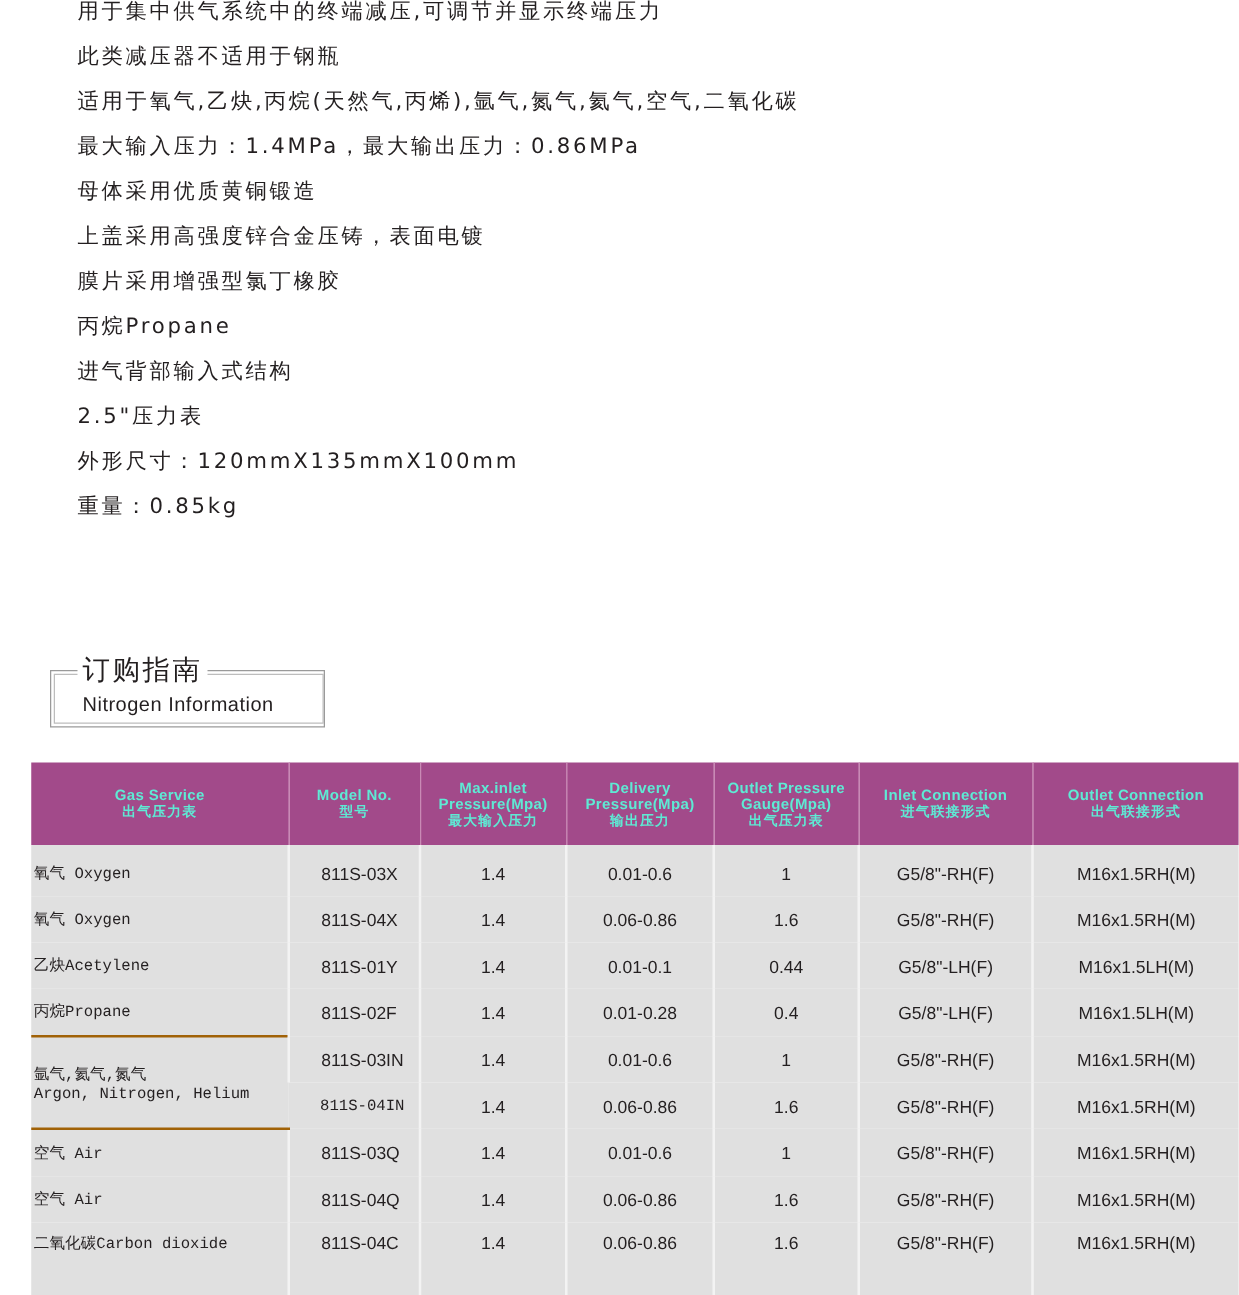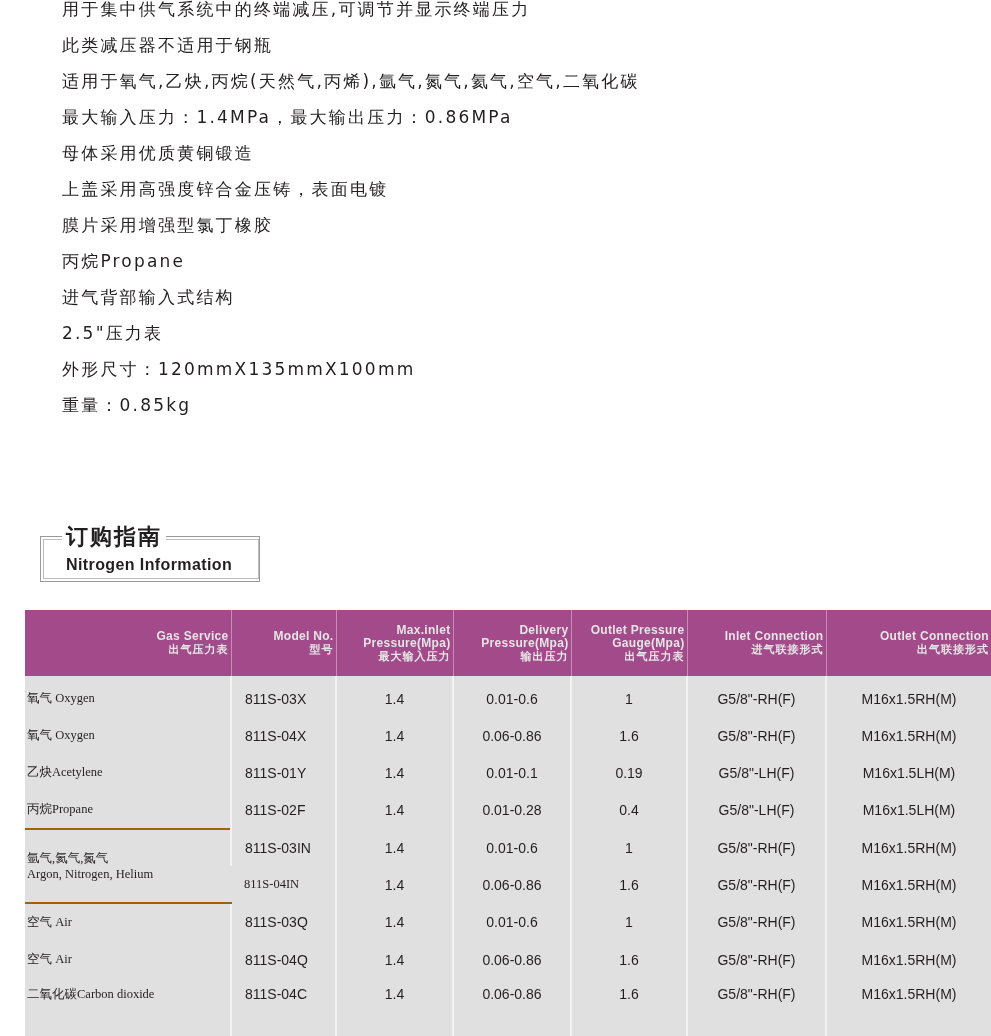--- a/index.html
+++ b/index.html
@@ -7,21 +7,21 @@
     width: 991px; height: 1036px; position: relative; overflow: hidden;
     font-family: "DejaVu Sans", sans-serif; color: #231f20;
   }
   .features { position: absolute; left: 62px; top: -9px; }
   .feature {
     height: 36px; line-height: 36px; font-size: 17px; letter-spacing: 2.2px;
     color: #231f20; white-space: nowrap;
     font-family: "DejaVu Sans", sans-serif;
   }
   .order-title {
-    position: absolute; left: 40px; top: 526px; width: 200px; height: 56px; font-weight: bold;
+    position: absolute; left: 40px; top: 526px; width: 200px; height: 56px;
   }
   .order-title .frame {
     position: absolute; left: 0; top: 10px; width: 220px; height: 46px;
     border: 1px solid #9a9a9a; box-sizing: border-box;
   }
   .order-title .frame-inner {
     position: absolute; left: 3px; top: 13px; width: 216px; height: 40px;
     border: 1px solid #bdbdbd; box-sizing: border-box;
   }
   .order-title .cn {
@@ -30,34 +30,34 @@
   }
   .order-title .en {
     position: absolute; left: 26px; top: 30px; font-size: 16px; color: #231f20;
     font-family: "Liberation Sans", sans-serif; letter-spacing: 0.4px;
   }
   table.spec {
     position: absolute; left: 25px; top: 610px; width: 966px;
     border-collapse: collapse; table-layout: fixed;
   }
   table.spec th {
-    background: #a24a8a; color: #e5e5e5; height: 66px; padding: 0 2px;
+    background: #a24a8a; color: #5eead4; height: 66px; padding: 0 2px;
     font-family: "Liberation Sans", sans-serif; font-weight: bold; font-size: 12px;
-    line-height: 13px; text-align: right; vertical-align: middle;
+    line-height: 13px; text-align: center; vertical-align: middle;
     border-left: 1px solid #c98ab5; letter-spacing: 0.3px;
   }
   table.spec th:first-child { border-left: none; }
   table.spec th .sub { display: block; font-size: 11px; letter-spacing: 1px; font-family: "DejaVu Sans", sans-serif; }
   table.spec td {
     background: #e0e0e0; height: 37px; padding: 0; font-size: 14px;
     font-family: "Liberation Sans", sans-serif; color: #231f20;
     text-align: center; vertical-align: middle; border-left: 2px solid #f3f3f3;
   }
-  table.spec td:first-child { border-left: none; text-align: left; padding-left: 2px; font-family: Liberation Serif, serif; font-size: 12.5px; }
-  table.spec td.model { text-align: left; padding-left: 13px; }
+  table.spec td:first-child { border-left: none; text-align: left; padding-left: 2px; font-family: Liberation Mono, monospace; font-size: 12.5px; }
+  table.spec td.model { text-align: left; padding-left: 25px; }
   table.spec td.gas .en-line { display: block; }
   table.spec tr.first-body td { padding-top: 4px; }
   table.spec tr.group-start td.gas { border-top: 2px solid #a16207; }
   table.spec tr.last td { height: 52px; vertical-align: top; padding-top: 8px; }
 </style>
 </head>
 <body>
 
 <div class="features">
   <div class="feature">用于集中供气系统中的终端减压,可调节并显示终端压力</div>
@@ -119,21 +119,21 @@
       <td>0.06-0.86</td>
       <td>1.6</td>
       <td>G5/8"-RH(F)</td>
       <td>M16x1.5RH(M)</td>
     </tr>
     <tr>
       <td class="gas">乙炔Acetylene</td>
       <td class="model">811S-01Y</td>
       <td>1.4</td>
       <td>0.01-0.1</td>
-      <td>0.19</td>
+      <td>0.44</td>
       <td>G5/8"-LH(F)</td>
       <td>M16x1.5LH(M)</td>
     </tr>
     <tr>
       <td class="gas">丙烷Propane</td>
       <td class="model">811S-02F</td>
       <td>1.4</td>
       <td>0.01-0.28</td>
       <td>0.4</td>
       <td>G5/8"-LH(F)</td>

